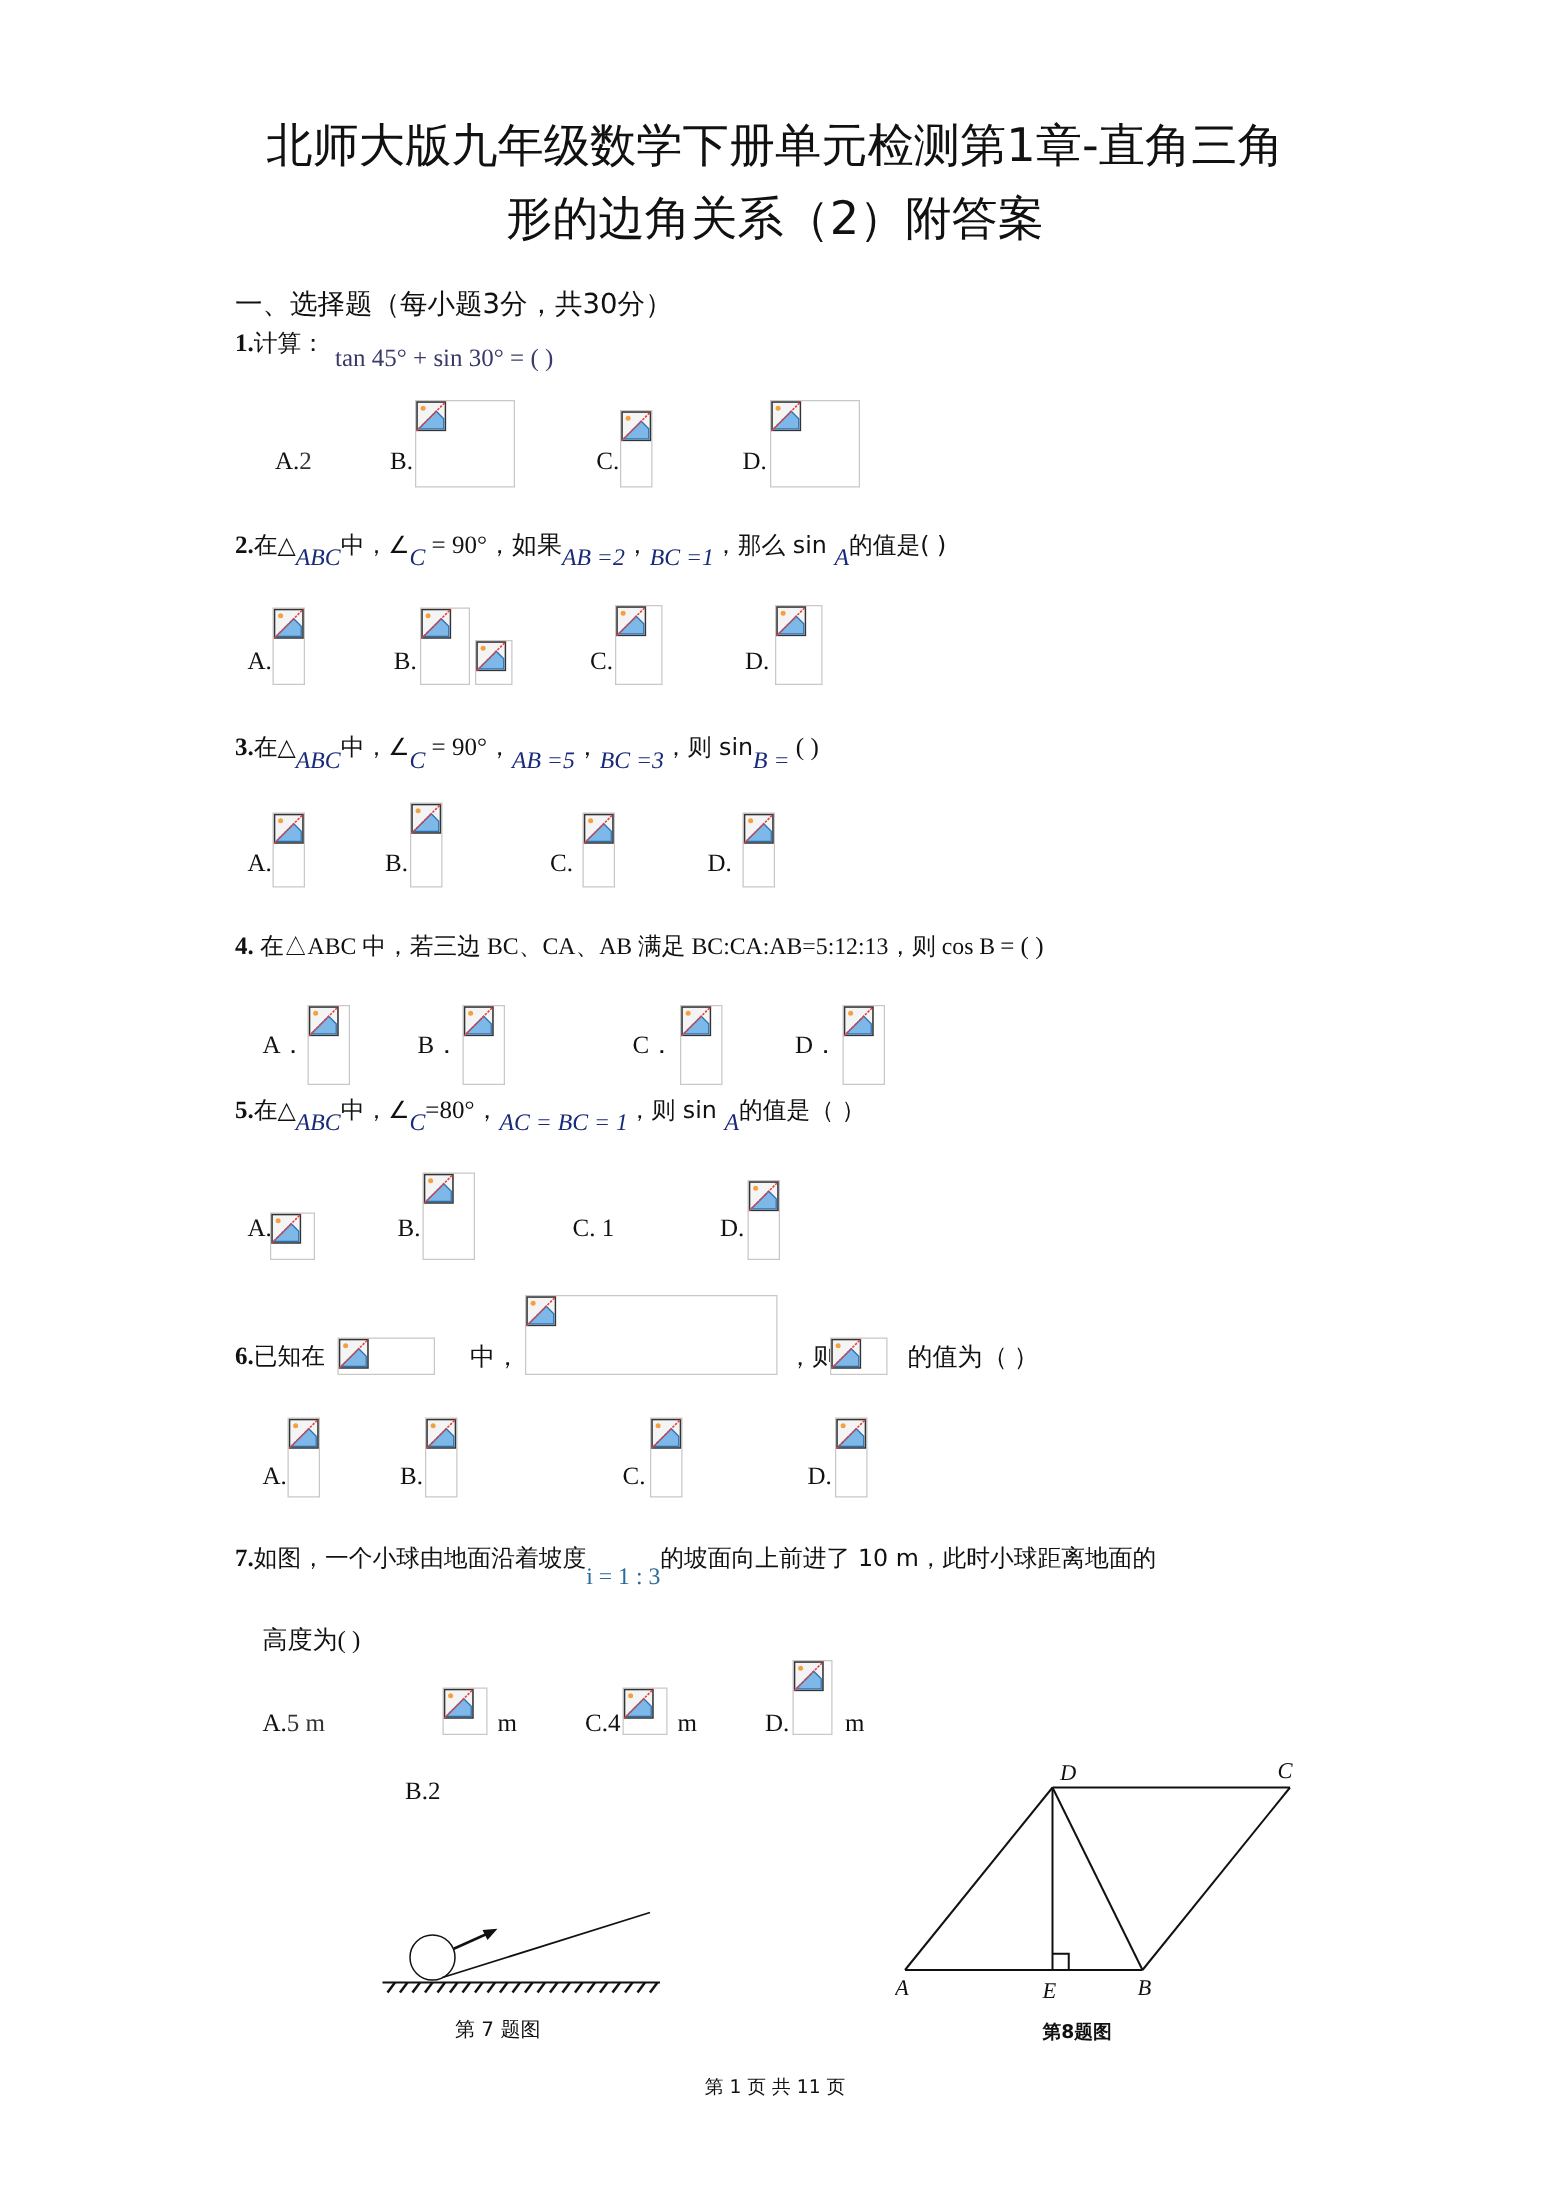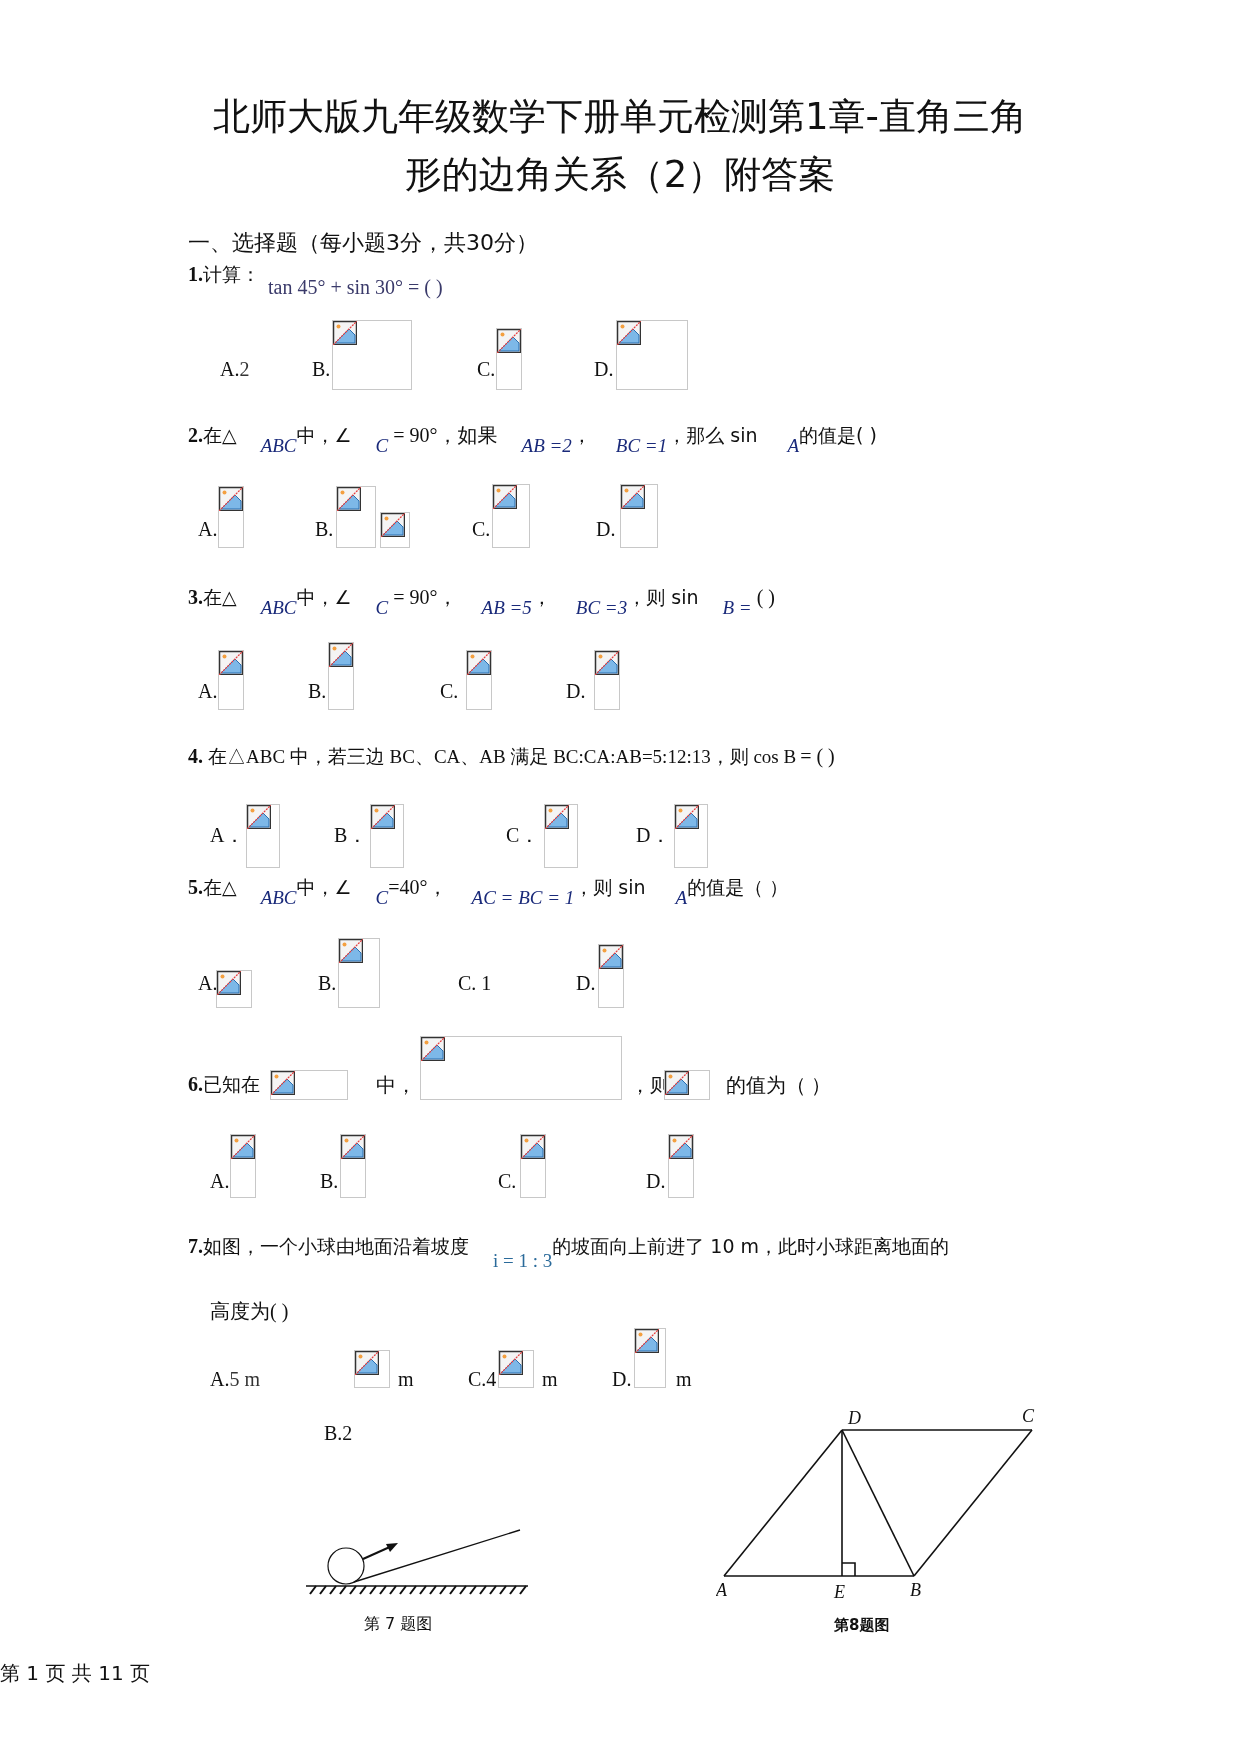--- a/index.html
+++ b/index.html
@@ -4,27 +4,27 @@
 <style>
   html, body { margin: 0; padding: 0; background: #ffffff; }
   body { width: 1240px; height: 1754px; position: relative; overflow: hidden;
          font-family: "Liberation Serif", "DejaVu Serif", serif; color: #111; }
   .abs { position: absolute; white-space: nowrap; }
   .title { font-family: "DejaVu Sans", sans-serif; font-size: 37px; color: #111; left: 0; width: 1240px; text-align: center; }
   .sec { font-family: "DejaVu Sans", sans-serif; font-size: 22px; }
   .q { font-size: 20px; }
   .q .cn { font-family: "DejaVu Sans", sans-serif; font-size: 19px; }
   .qn { font-weight: bold; font-family: "Liberation Serif", serif; }
-  .math { font-family: "Liberation Serif", serif; font-style: italic; color: #1a2a7a; font-size: 19px; position: relative; top: 10px; margin-left: 24px; }
+  .math { font-family: "Liberation Serif", serif; font-style: italic; color: #1a2a7a; font-size: 19px; position: relative; top: 10px; }
   .mathup { font-family: "Liberation Serif", serif; color: #333; font-size: 20px; }
   .opt { font-family: "Liberation Serif", serif; font-size: 20px; }
   .img { position: absolute; border: 1px solid #c8c8c8; background: #fff; box-sizing: border-box; }
   .img .ic { position: absolute; left: 0; top: 0; width: 24px; height: 24px; }
   .cap { font-family: "DejaVu Sans", sans-serif; font-size: 16px; }
-  .footer { font-family: "DejaVu Sans", sans-serif; font-size: 20px; left: 0; width: 1240px; }
+  .footer { font-family: "DejaVu Sans", sans-serif; font-size: 15px; left: 0; width: 1240px; text-align: center; }
 </style>
 </head>
 <body>
 
 <svg width="0" height="0" style="position:absolute">
   <defs>
     <symbol id="broken" viewBox="0 0 24 24">
       <rect x="0.5" y="0.5" width="23" height="23" fill="#f4f4f4" stroke="#333" stroke-width="1.5"></rect>
       <path d="M2 22 L12 12 L16 8 L22 14 L22 22 Z" fill="#7db8e8" stroke="#2a6fb0" stroke-width="1"></path>
       <circle cx="5.5" cy="5.5" r="2" fill="#f4a040"></circle>
@@ -149,21 +149,21 @@
     </svg>
   </div>
 <div class="abs opt" style="left:636px; top:822px;">D．</div>
 <div class="img" style="left:674px; top:804px; width:34px; height:64px;">
     <svg class="ic">
       <use href="#broken"></use>
     </svg>
   </div>
 
 <div class="abs q" style="left:188px; top:874px;">
-  <span class="qn">5.</span><span class="cn">在△</span><span class="math">ABC</span><span class="cn">中，∠</span><span class="math">C</span><span>=40°，</span><span class="math">AC = BC = 1</span><span class="cn">，则 sin </span><span class="math">A</span><span class="cn">的值是（   ）</span>
+  <span class="qn">5.</span><span class="cn">在△</span><span class="math">ABC</span><span class="cn">中，∠</span><span class="math">C</span><span>=80°，</span><span class="math">AC = BC = 1</span><span class="cn">，则 sin </span><span class="math">A</span><span class="cn">的值是（   ）</span>
 </div>
 
 <div class="abs opt" style="left:198px; top:972px;">A.</div>
 <div class="img" style="left:216px; top:970px; width:36px; height:38px;">
     <svg class="ic">
       <use href="#broken"></use>
     </svg>
   </div>
 <div class="abs opt" style="left:318px; top:972px;">B.</div>
 <div class="img" style="left:338px; top:938px; width:42px; height:70px;">

